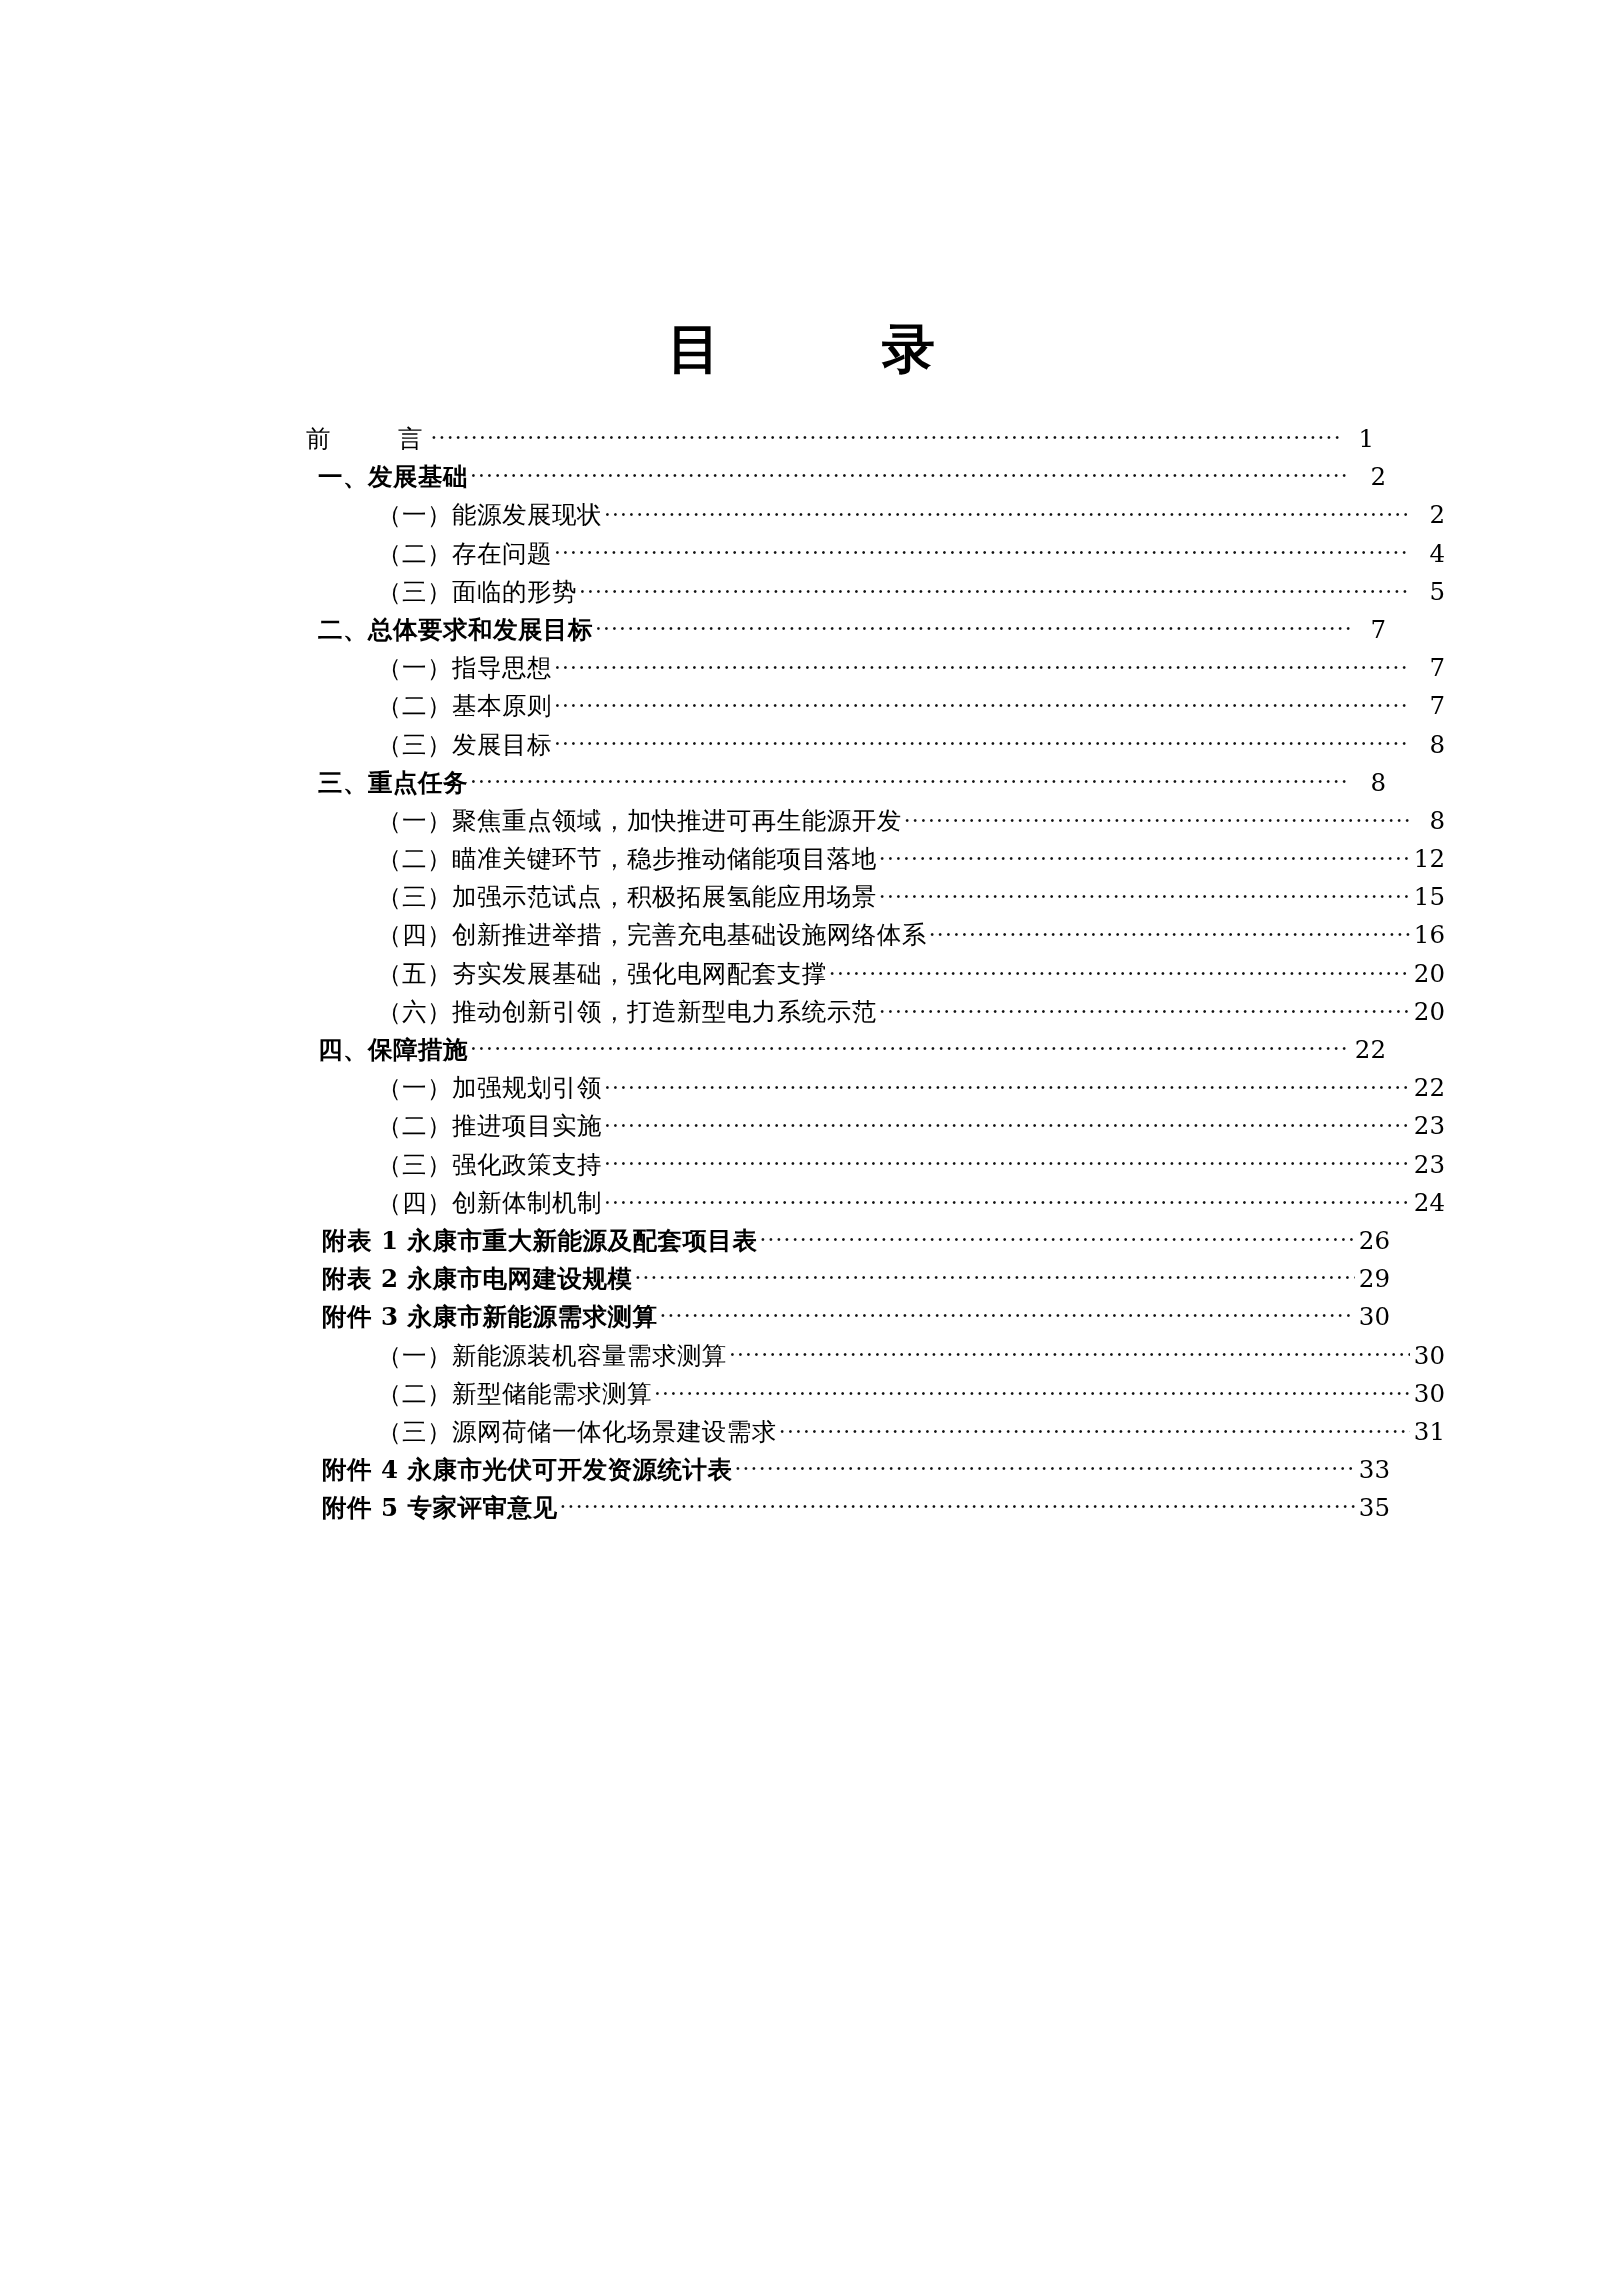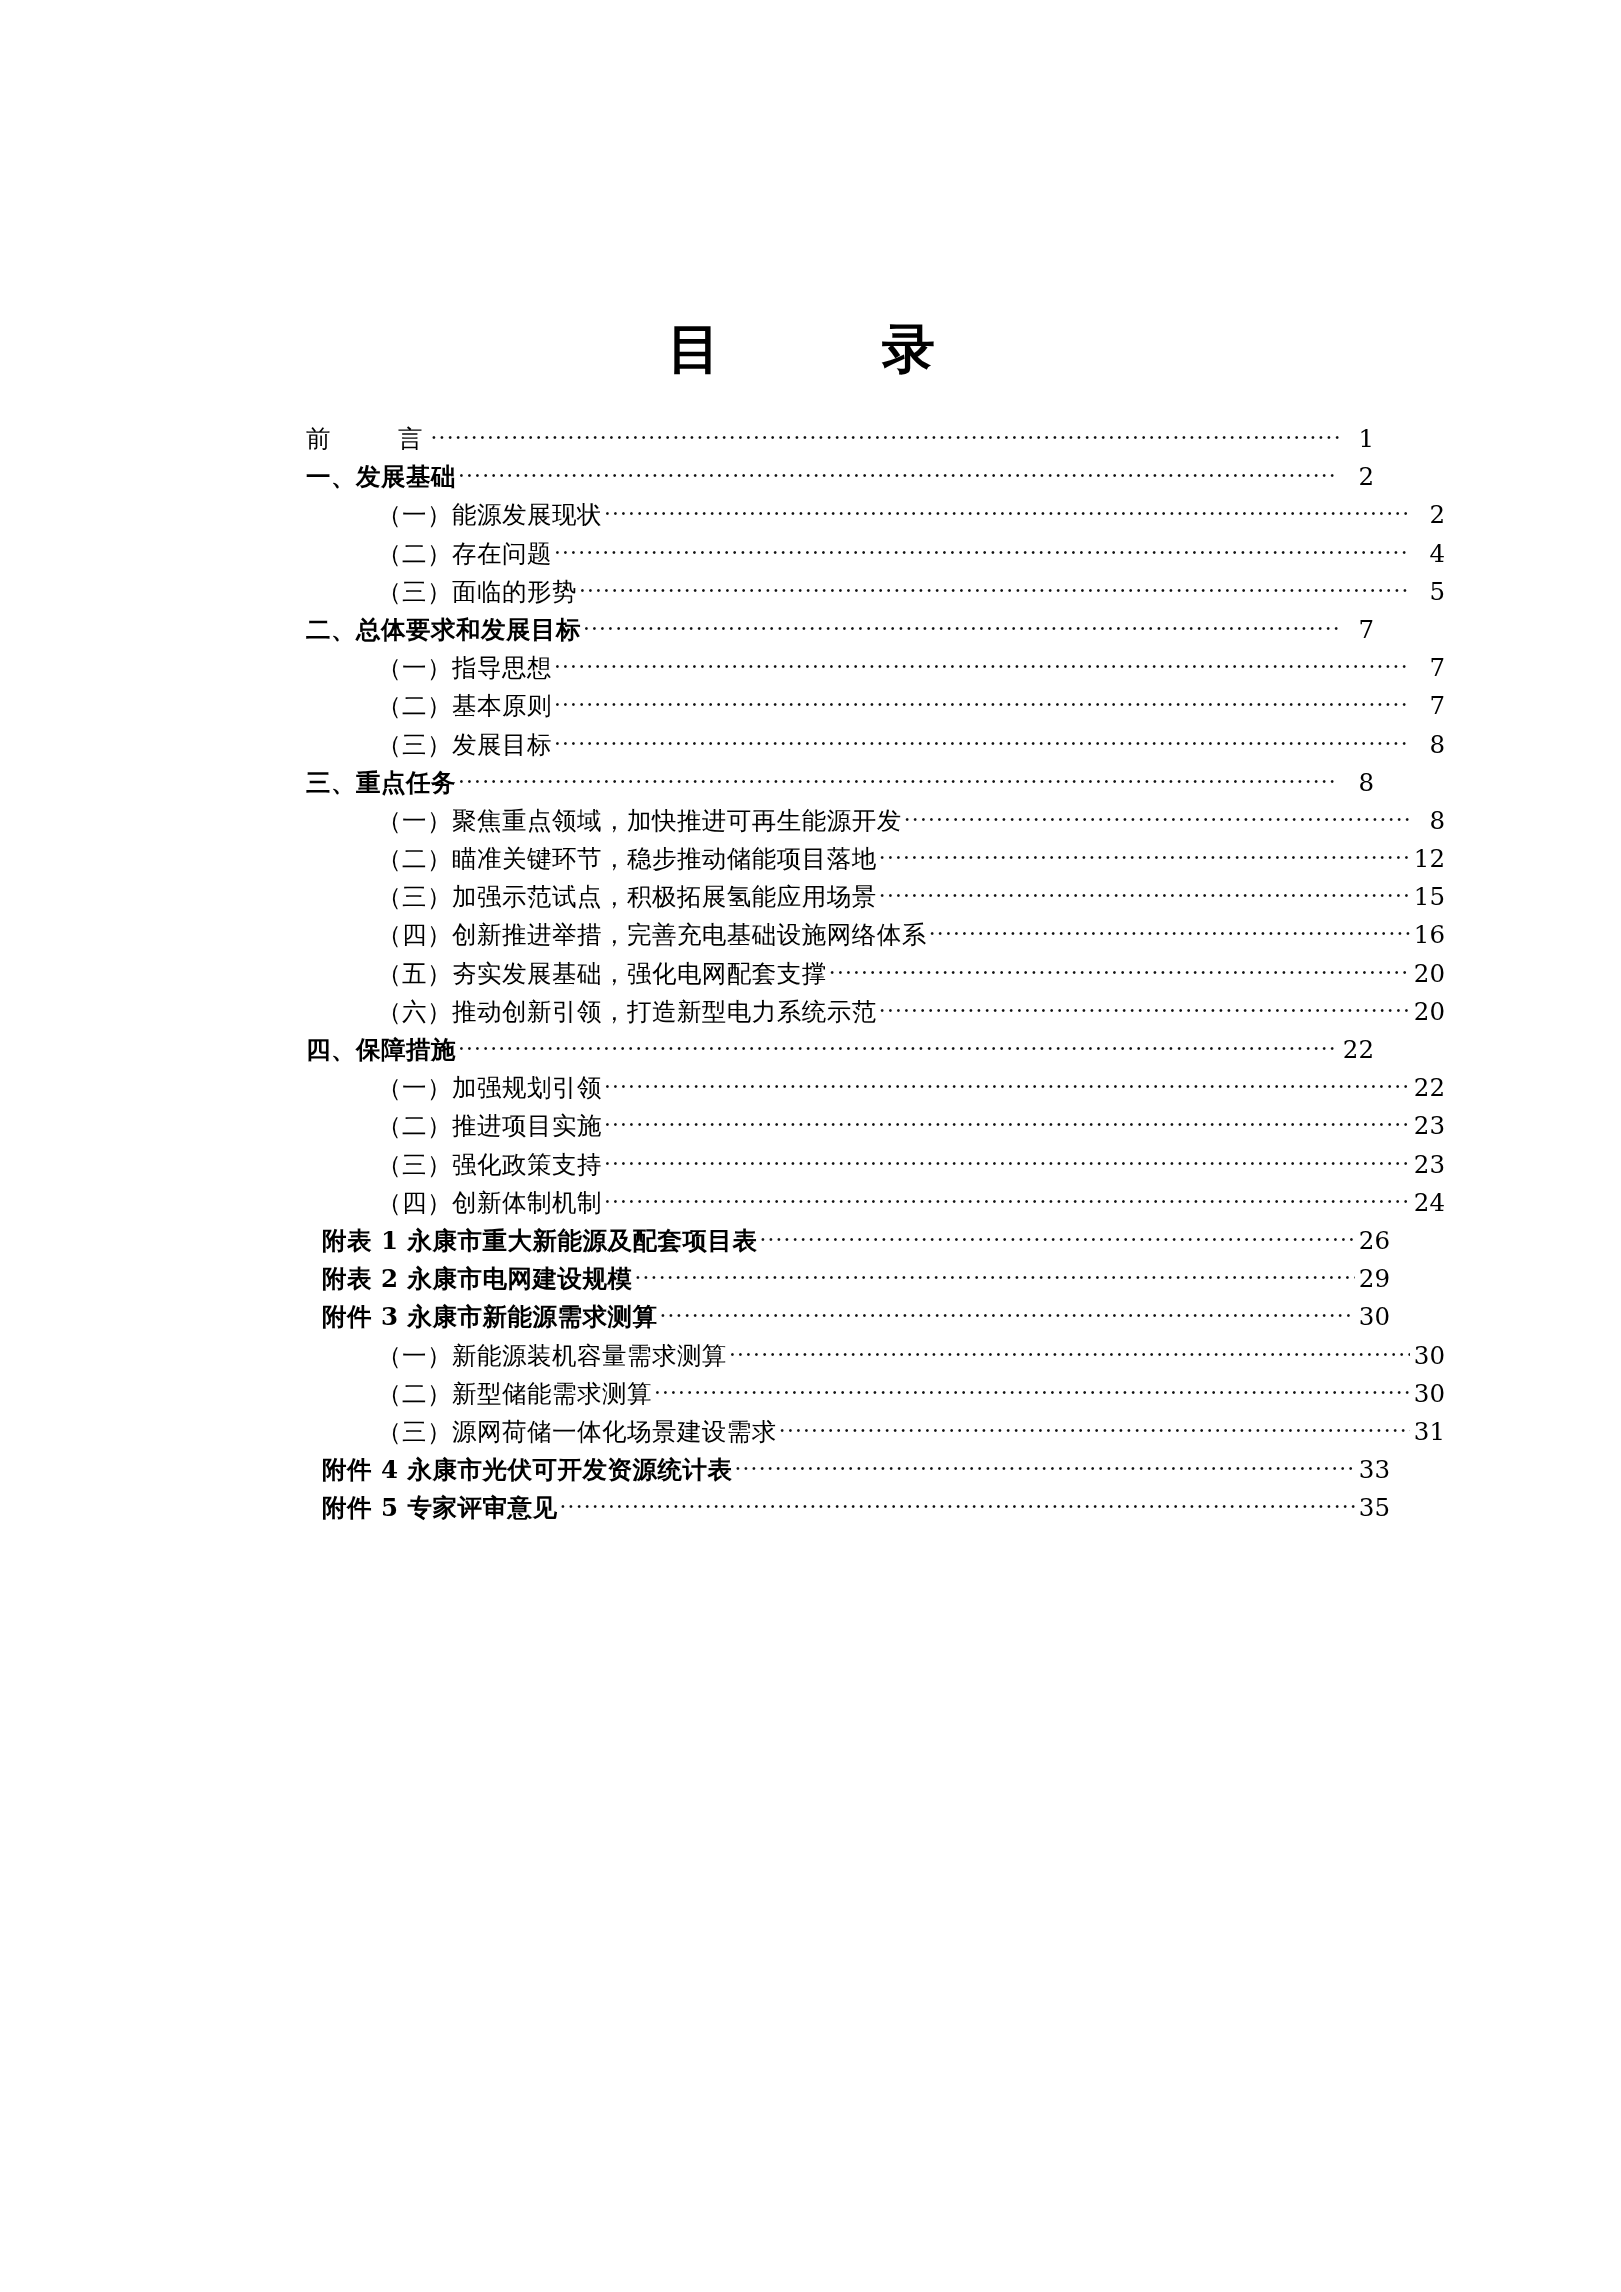--- a/index.html
+++ b/index.html
@@ -69,27 +69,28 @@
     text-align: right;
     min-width: 33px;
   }
 
   
   .lvl-front .toc-label {
     font-weight: normal;
     letter-spacing: 0.25em;
   }
   .lvl-1 {
-    margin-left: 0;
+    margin-left: 12px;
   }
   .lvl-1 .toc-label {
     font-weight: bold;
   }
   .lvl-2 {
     margin-left: 71px;
+    align-items: flex-end;
   }
   .lvl-2 .toc-label {
     font-weight: normal;
   }
   .lvl-appendix .toc-label {
     font-weight: bold;
   }
   .lvl-appendix {
     margin-left: 16px;
   }

